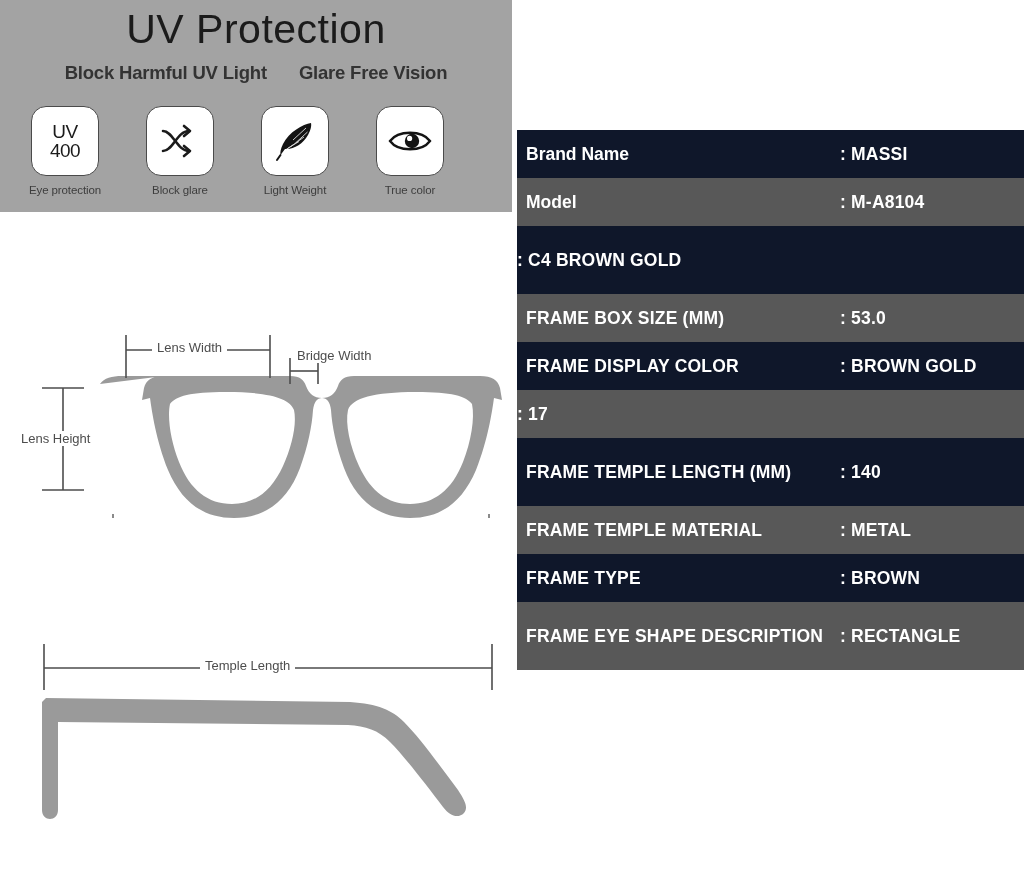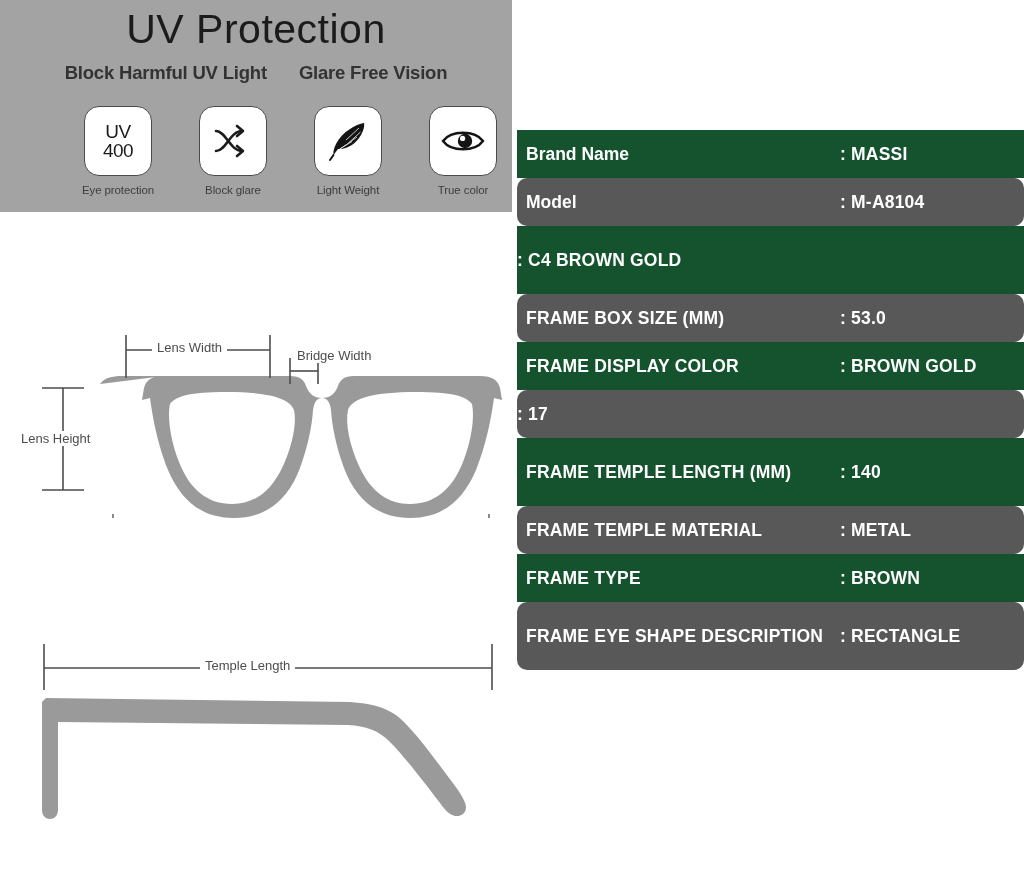--- a/index.html
+++ b/index.html
@@ -25,21 +25,21 @@
   .hero-sub-row {
     position: absolute; left: 0; top: 62px; width: 512px;
     display: flex; justify-content: center; align-items: baseline; gap: 32px;
   }
   .hero-sub {
     font-size: 18.5px; font-weight: bold; color: #333333; letter-spacing: -0.2px;
   }
 
   .icon-row {
     position: absolute; left: 0; top: 106px; width: 512px;
-    display: flex; justify-content: flex-start; padding-left: 84px; gap: 47px;
+    display: flex; justify-content: flex-start; padding-left: 31px; gap: 47px;
   }
   .icon-cell { width: 68px; display: flex; flex-direction: column; align-items: center; }
   .icon-box {
     width: 68px; height: 70px;
     border: 1.6px solid #4a4a4a; border-radius: 15px;
     display: flex; align-items: center; justify-content: center;
     background: #fff;
   }
   .icon-caption {
     margin-top: 8px; font-size: 11.5px; color: #3d3d3d; white-space: nowrap;
@@ -57,22 +57,22 @@
   .dim-label {
     position: absolute; font-size: 13px; color: #4d4d4d;
     background: #ffffff; padding: 0 5px; white-space: nowrap;
   }
 
   
   .spec-table {
     position: absolute; left: 517px; top: 130px; width: 507px;
   }
   .spec-row { display: flex; align-items: center; width: 100%; }
-  .spec-row.dark  { background: #14532d; }
-  .spec-row.light { background: #585858; border-radius: 10px; }
+  .spec-row.dark  { background: #0f172a; }
+  .spec-row.light { background: #585858; }
   .spec-row.h1 { height: 48px; }
   .spec-row.h2 { height: 68px; }
   .spec-label {
     width: 323px; padding-left: 9px; padding-right: 4px;
     color: #ffffff; font-size: 17.5px; font-weight: bold;
     line-height: 21px; letter-spacing: 0.2px;
   }
   .spec-label.mixed { letter-spacing: 0px; }
   .spec-value {
     flex: 1; color: #ffffff; font-size: 17.5px; font-weight: bold;

